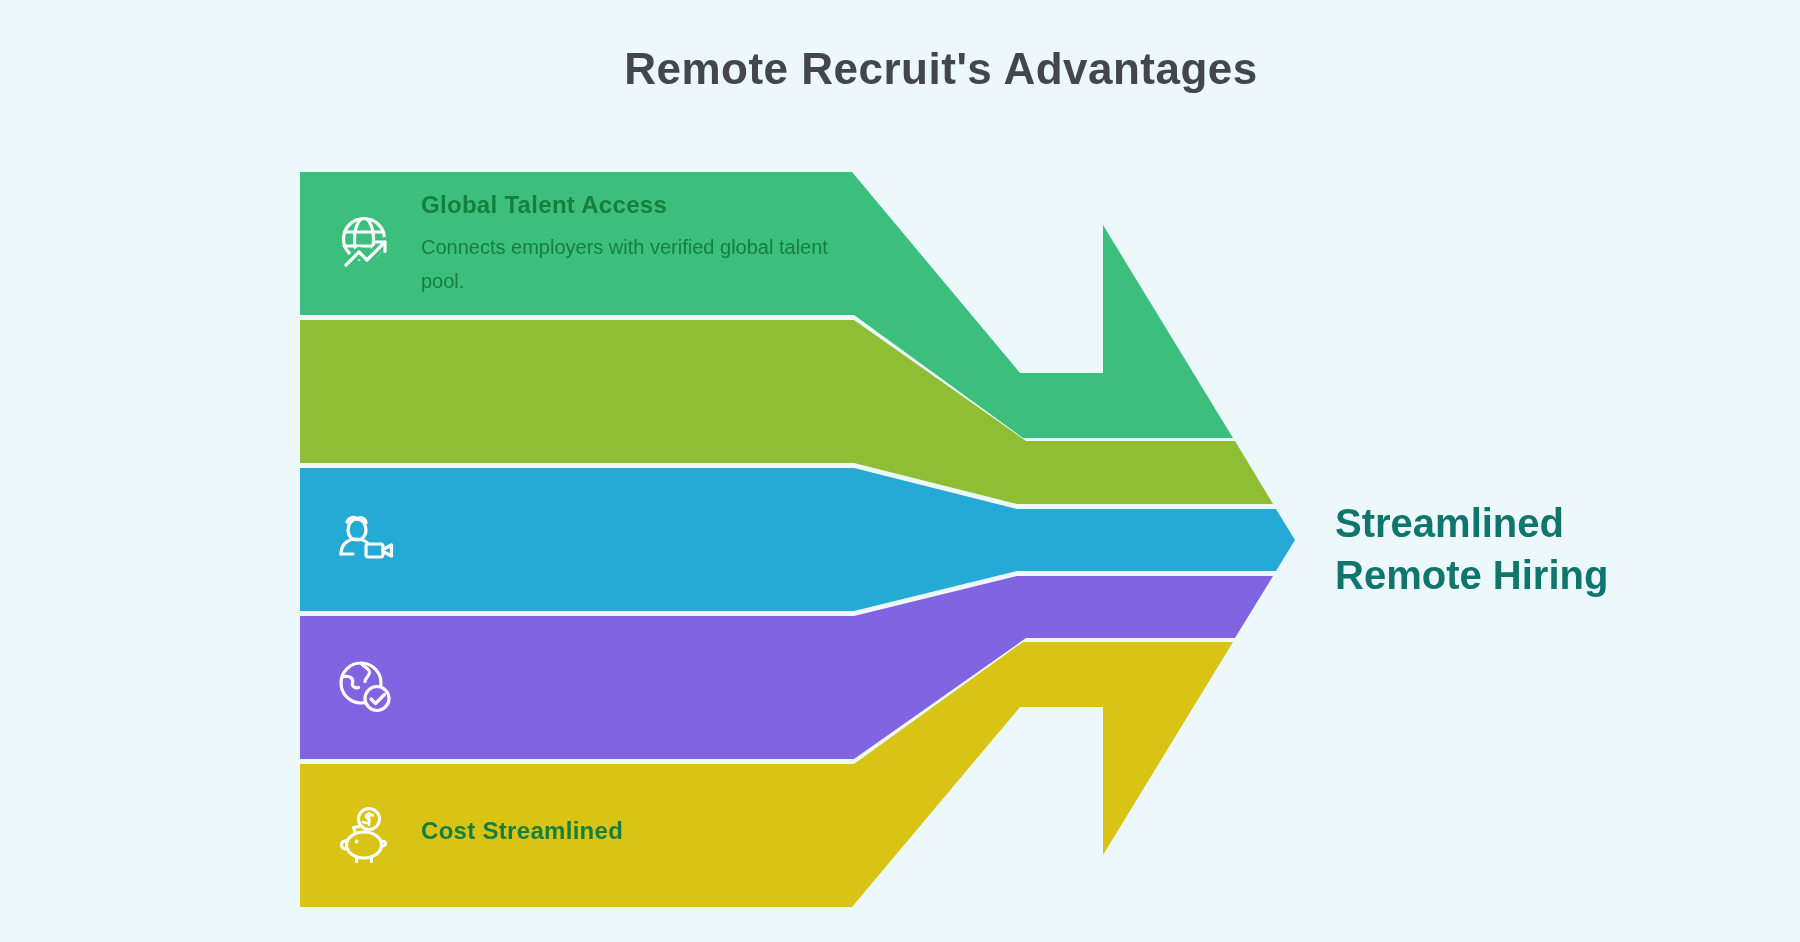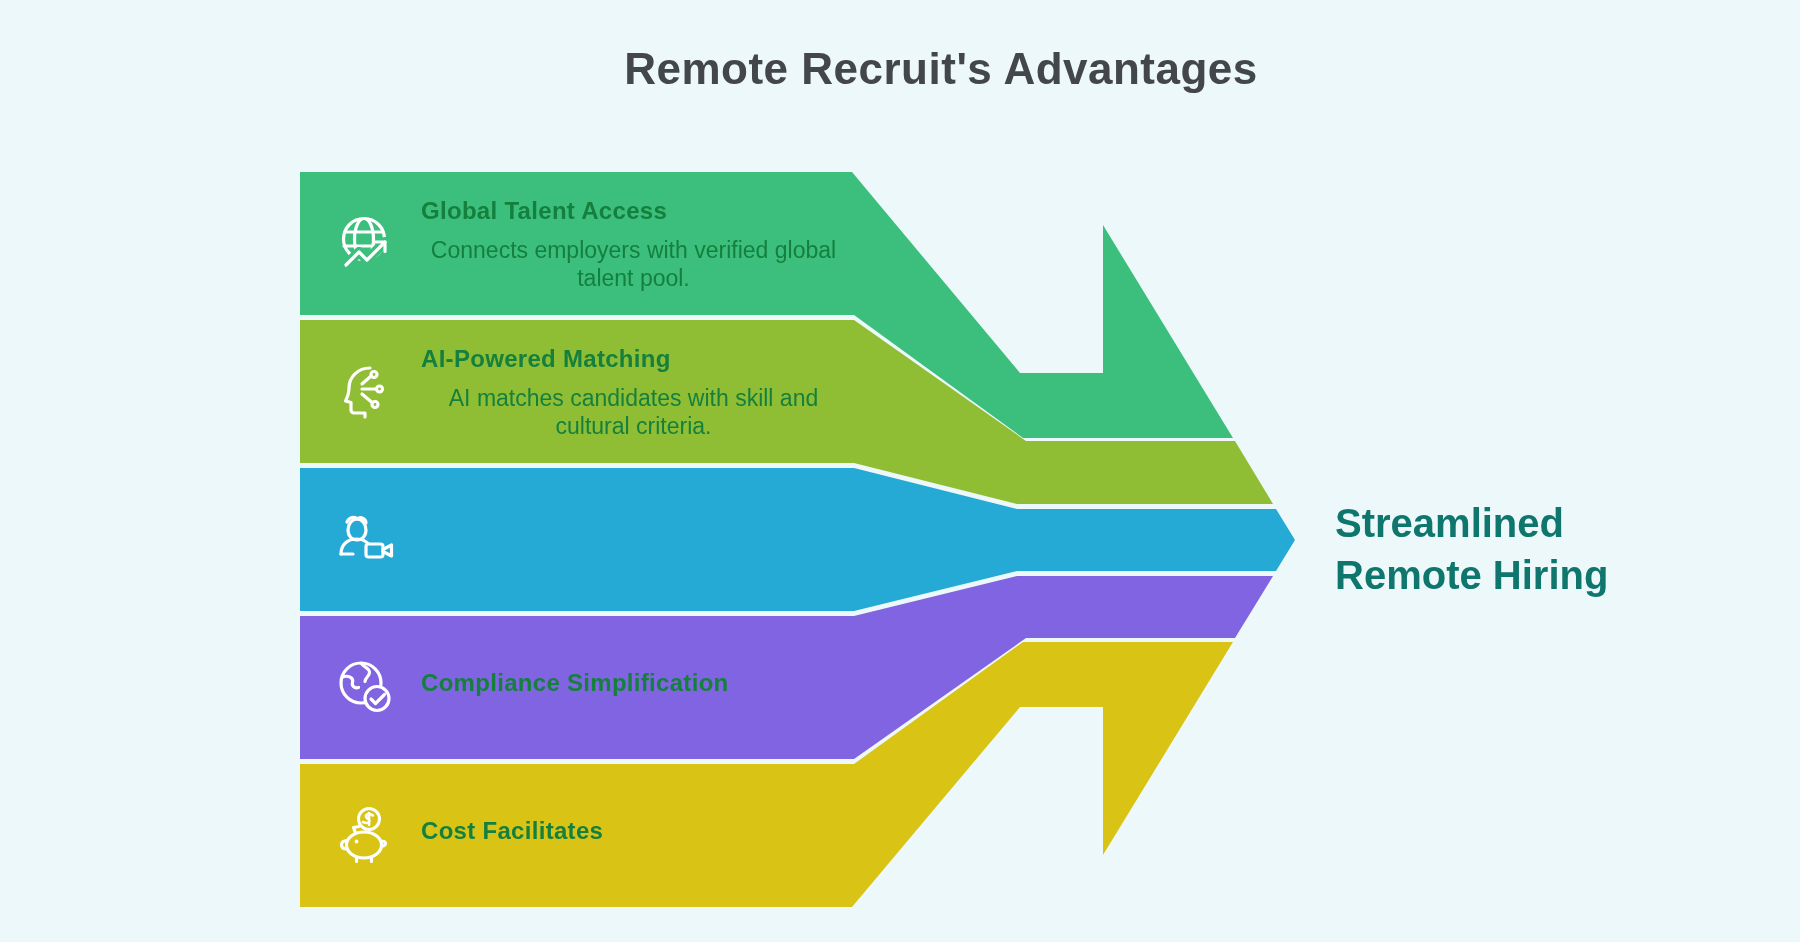--- a/index.html
+++ b/index.html
@@ -57,24 +57,23 @@
     color: #15803d;
   }
   .band-title {
     font-size: 24px;
     font-weight: 700;
     line-height: 30px;
     margin-bottom: 10px;
     letter-spacing: 0.3px;
   }
   .band-desc {
-    font-size: 23px;
+    font-size: 20px;
     font-weight: 400;
-    line-height: 28px;
-    text-align: center;
+    line-height: 34px;
   }
   .result-label {
     position: absolute;
     left: 1335px;
     top: 497px;
     width: 300px;
     font-size: 40px;
     font-weight: 700;
     line-height: 52px;
     color: #0f766e;
@@ -118,37 +117,20 @@
           <path d="M41.5 30 H51 V39.5"></path>
         </g>
       </svg>
     </div>
     <div class="band-text">
       <div class="band-title">Global Talent Access</div>
       <div class="band-desc">Connects employers with verified global talent pool.</div>
     </div>
   </div>
 
-  <div class="band-content" style="top:320px">
-    <div class="icon-box">
-      <svg viewBox="0 0 64 64">
-        <g class="icon-stroke">
-          <path d="M36 8 C24 8 15 17 15 28 c0 5 -1.5 9 -3.5 13 l5.5 1.5 V50 c0 1.7 1.3 3 3 3 H31 v4"></path>
-          <path d="M28 24 l8.5 -7.5 M28 29 h13 M28 34 l9.5 8"></path>
-          <circle cx="40" cy="14.5" r="3"></circle>
-          <circle cx="45.5" cy="29" r="3"></circle>
-          <circle cx="41" cy="44.5" r="3"></circle>
-        </g>
-      </svg>
-    </div>
-    <div class="band-text">
-      <div class="band-title">AI-Powered Matching</div>
-      <div class="band-desc">AI matches candidates with skill and cultural criteria.</div>
-    </div>
-  </div>
 
   <div class="band-content" style="top:468px">
     <div class="icon-box">
       <svg viewBox="0 0 64 64">
         <g class="icon-stroke">
           <path d="M14 22 c0 -6 4 -11 9 -11 s9 5 9 11 c0 6 -4 10 -9 10 s-9 -4 -9 -10 z"></path>
           <path d="M13 14 c2 -5 8 -6 10 -3 c4 -3 9 0 9 4"></path>
           <path d="M7 46 c0 -10 7 -15 16 -15 c5 0 9 2 12 5.5"></path>
           <path d="M7 46 h12"></path>
         </g>
@@ -164,39 +146,38 @@
         <g class="icon-stroke">
           <circle cx="27" cy="27" r="20"></circle>
           <path d="M8.5 21 c5.5 -2 11.5 0.5 10 5.5 c-1.2 4 3 6 6 5"></path>
           <path d="M27.5 7.5 c2 4 8 4 8 9 c0 4 -4.5 5 -4.5 9"></path>
         </g>
         <circle cx="43" cy="42.5" r="12" stroke="#ffffff" stroke-width="3.2" fill="#8064e1"></circle>
         <path d="M37 43 l4.5 4.5 L50.5 38.5" class="icon-stroke"></path>
       </svg>
     </div>
     <div class="band-text">
-      <div class="band-title">Compliance Simplification</div>
     </div>
   </div>
 
   <div class="band-content" style="top:764px">
     <div class="icon-box">
       <svg viewBox="0 0 64 64">
         <circle cx="35" cy="15" r="10.5" stroke="#ffffff" stroke-width="3" fill="#d9c416"></circle>
         <path d="M35 9 V21 M39 11.5 c-5.5 -3 -9.5 0 -5.5 3 c4.5 2.5 1 6 -4.5 3.5" fill="none" stroke="#ffffff" stroke-width="2.6" stroke-linecap="round"></path>
         <ellipse cx="30" cy="41" rx="17.5" ry="13" stroke="#ffffff" stroke-width="3.2" fill="#d9c416"></ellipse>
         <g class="icon-stroke">
           <path d="M13.5 36.5 c-4 0 -6 2 -6 4.5 c0 2.5 2 4 5.5 4"></path>
           <path d="M21.5 29 l-2 -5.5 l5.5 -1"></path>
           <path d="M22.5 53.5 v4 M37.5 53.5 v4"></path>
           <path d="M47.5 37.5 c5 -1.5 5.5 4.5 0.5 4.7"></path>
         </g>
         <circle cx="22.5" cy="37.5" r="1.9" fill="#ffffff"></circle>
       </svg>
     </div>
     <div class="band-text">
-      <div class="band-title">Cost Facilitates</div>
+      <div class="band-title">Cost Streamlined</div>
     </div>
   </div>
 
   <div class="result-label">Streamlined Remote Hiring</div>
 
 </div>
 
 </body></html>

